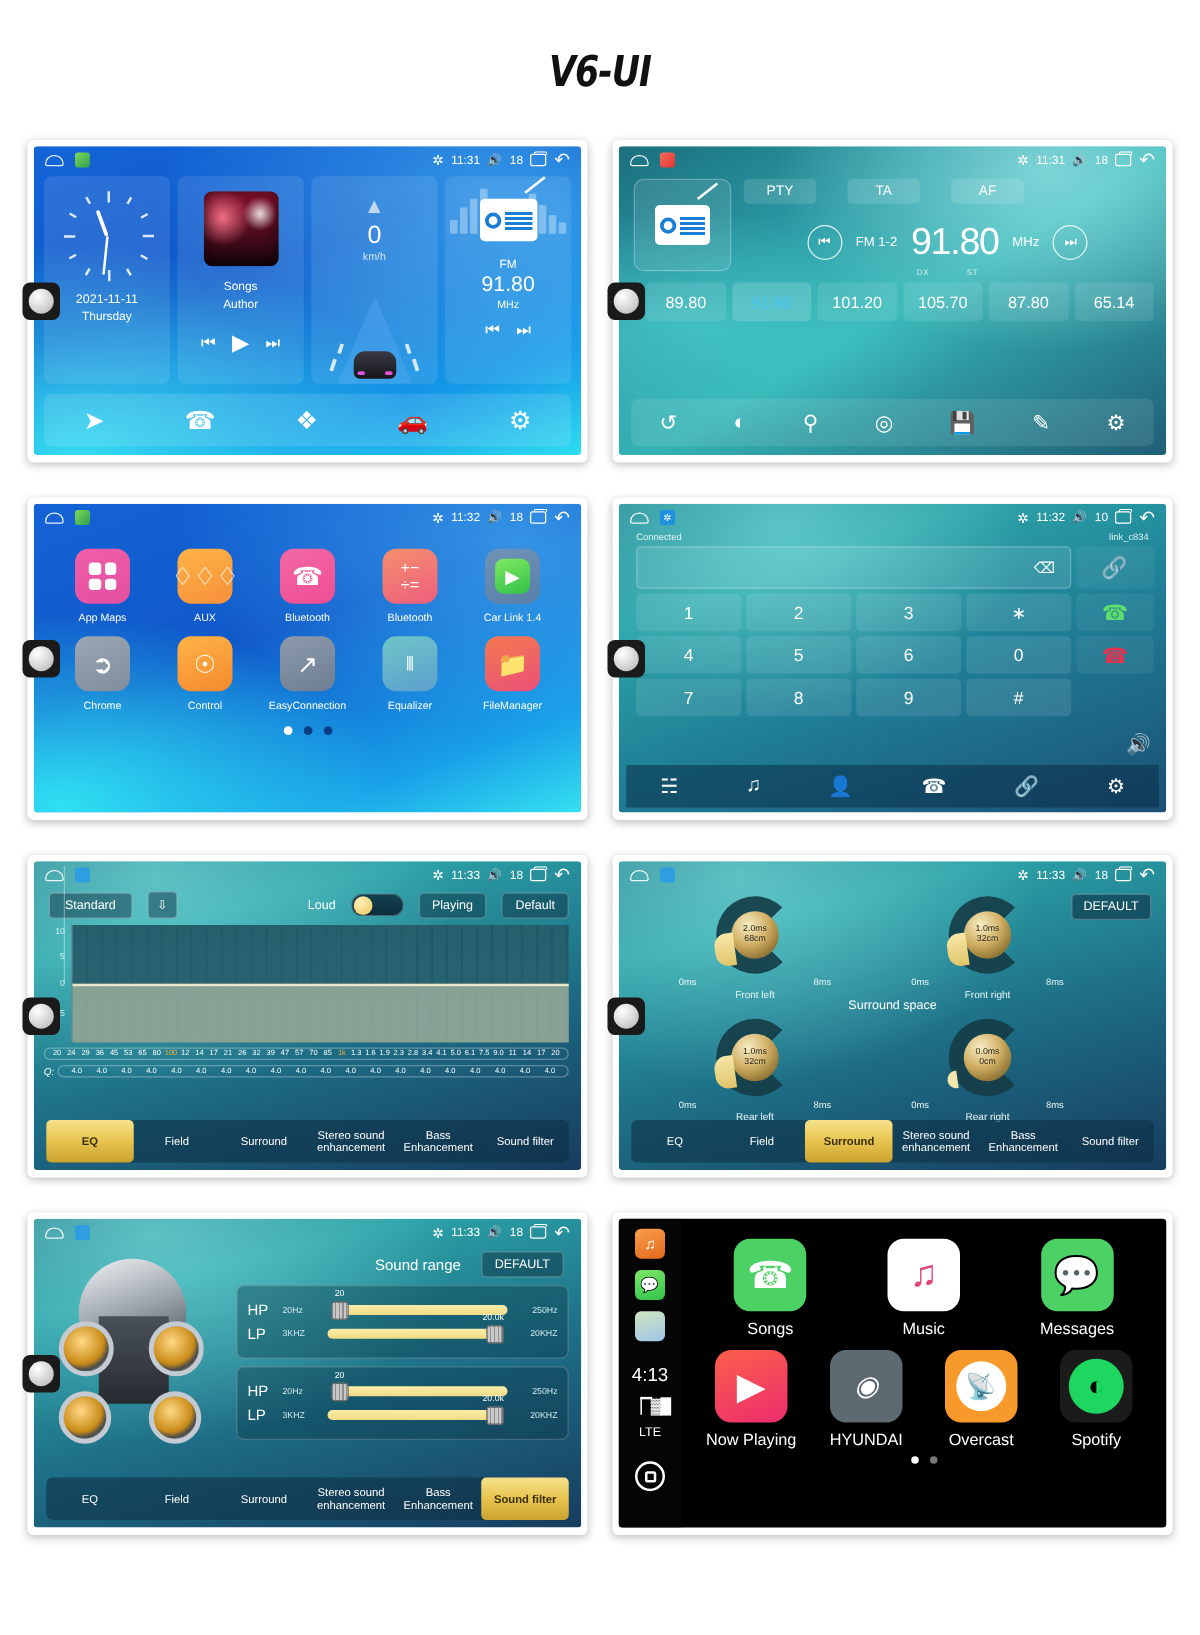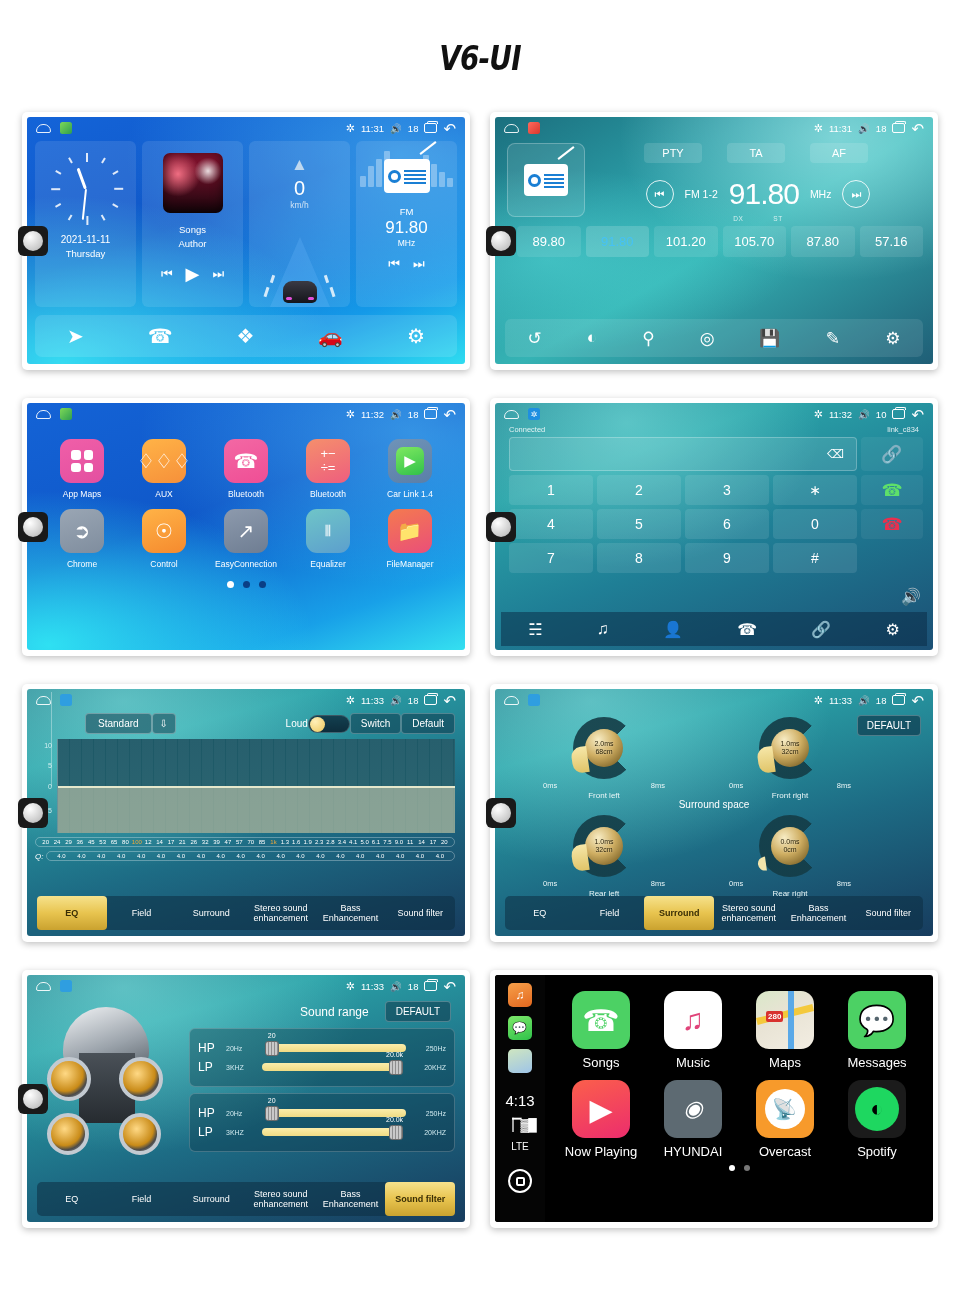--- a/index.html
+++ b/index.html
@@ -164,21 +164,21 @@
   .rd-top { display:flex; padding: 4px 12px 0 12px; gap:10px; }
   .rd-logo {
     width:78px; height:74px; border-radius:8px;
     background: rgba(255,255,255,.10);
     border:1px solid rgba(255,255,255,.25);
     display:flex; align-items:center; justify-content:center;
     flex-shrink: 0;
   }
   .rd-logo .radio-ico { margin-top:0; width:44px; height:32px; }
   .rd-right { flex:1; }
-  .rd-modes { display:flex; gap:25px; justify-content:center; padding-right:4px; }
+  .rd-modes { display:flex; gap:25px; justify-content:flex-start; padding-right:4px; }
   .rd-mode {
     min-width:58px; text-align:center; color:#fff; font-size:11px;
     background:rgba(255,255,255,.13); border-radius:4px; padding:4px 8px;
   }
   .rd-tune { display:flex; align-items:center; justify-content:center; gap:11px; margin-top:14px;}
   .circ-btn {
     width:28px; height:28px; border-radius:50%; border:1.6px solid rgba(255,255,255,.85);
     display:flex; align-items:center; justify-content:center; color:#fff; font-size:11px;
   }
   .band { color:#fff; font-size:10.5px; }
@@ -246,21 +246,21 @@
     display:flex; align-items:center; justify-content:space-around;
     color:#fff; font-size:16px;
   }
 
   
   .eq-bg {
     background:
       radial-gradient(ellipse at 22% 5%, rgba(160,250,245,.45), transparent 50%),
       linear-gradient(165deg,#26838f 0%, #2aa0a6 22%, #1d6b84 60%, #173c5e 100%);
   }
-  .eq-top { display:flex; align-items:center; gap:0; padding:2px 10px 0 12px;margin-left:46px; }
+  .eq-top { display:flex; align-items:center; gap:12px; padding:2px 10px 0 12px; }
   .eq-sel {
     background:rgba(10,40,60,.45); border:1px solid rgba(255,255,255,.3);
     border-radius:4px; color:#fff; font-size:10px; padding:4px 12px;
   }
   .eq-chev {
     background:rgba(10,40,60,.45); border:1px solid rgba(255,255,255,.3);
     border-radius:4px; color:#fff; font-size:10px; padding:4px 7px;
   }
   .eq-loud-label { color:#fff; font-size:10px; margin-left:auto; }
   .toggle {
@@ -556,21 +556,21 @@
             </div>
           </div>
         </div>
 
         <div class="presets">
           <div class="preset">89.80</div>
           <div class="preset active">91.80</div>
           <div class="preset">101.20</div>
           <div class="preset">105.70</div>
           <div class="preset">87.80</div>
-          <div class="preset">57.16</div>
+          <div class="preset">65.14</div>
         </div>
 
         <div class="rd-dock">
           <span>↺</span>
           <span>◐</span>
           <span>⚲</span>
           <span>◎</span>
           <span>💾</span>
           <span>✎</span>
           <span>⚙</span>
@@ -750,21 +750,21 @@
           </div>
         </div>
 
         <div class="eq-top">
           <div class="eq-sel">Standard</div>
           <div class="eq-chev">⇩</div>
           <div class="eq-loud-label">Loud</div>
           <div class="toggle">
               <i></i>
             </div>
-          <div class="eq-btn">Switch</div>
+          <div class="eq-btn">Playing</div>
           <div class="eq-btn">Default</div>
         </div>
 
         <div class="eq-plot-wrap">
           <div class="eq-yaxis">
             <span style="top:6%">10</span>
             <span style="top:28%">5</span>
             <span style="top:50%">0</span>
             <span style="top:76%">-5</span>
             <span class="eq-ruler"></span>
@@ -1064,28 +1064,20 @@
           <div class="cp-row">
             <div class="cp-app">
               <div class="cp-icon" style="background:#4cd164;color:#fff">☎</div>
               <div>Songs</div>
             </div>
             <div class="cp-app">
               <div class="cp-icon" style="background:#fff;color:#e0447a">♫</div>
               <div>Music</div>
             </div>
             <div class="cp-app">
-              <div class="cp-icon" style="background:linear-gradient(150deg,#d9e8c8 0%,#e8e3d4 40%,#f2ede2 100%);position:relative;overflow:hidden">
-                <span style="position:absolute;left:0;top:34%;width:100%;height:7px;background:#f4c93c;transform:rotate(-14deg)"></span>
-                <span style="position:absolute;left:56%;top:0;width:6px;height:100%;background:#5aa9e8"></span>
-                <span style="position:absolute;left:10px;top:20px;background:#d8322f;color:#fff;font-size:8px;border-radius:2px;padding:1px 2px;font-weight:bold">280</span>
-              </div>
-              <div>Maps</div>
-            </div>
-            <div class="cp-app">
               <div class="cp-icon" style="background:#4cd164;color:#fff">💬</div>
               <div>Messages</div>
             </div>
           </div>
 
           <div class="cp-row" style="margin-top:10px">
             <div class="cp-app">
               <div class="cp-icon" style="background:linear-gradient(160deg,#fb5f4b,#ec2d6d);color:#fff">▶</div>
               <div>Now Playing</div>
             </div>

